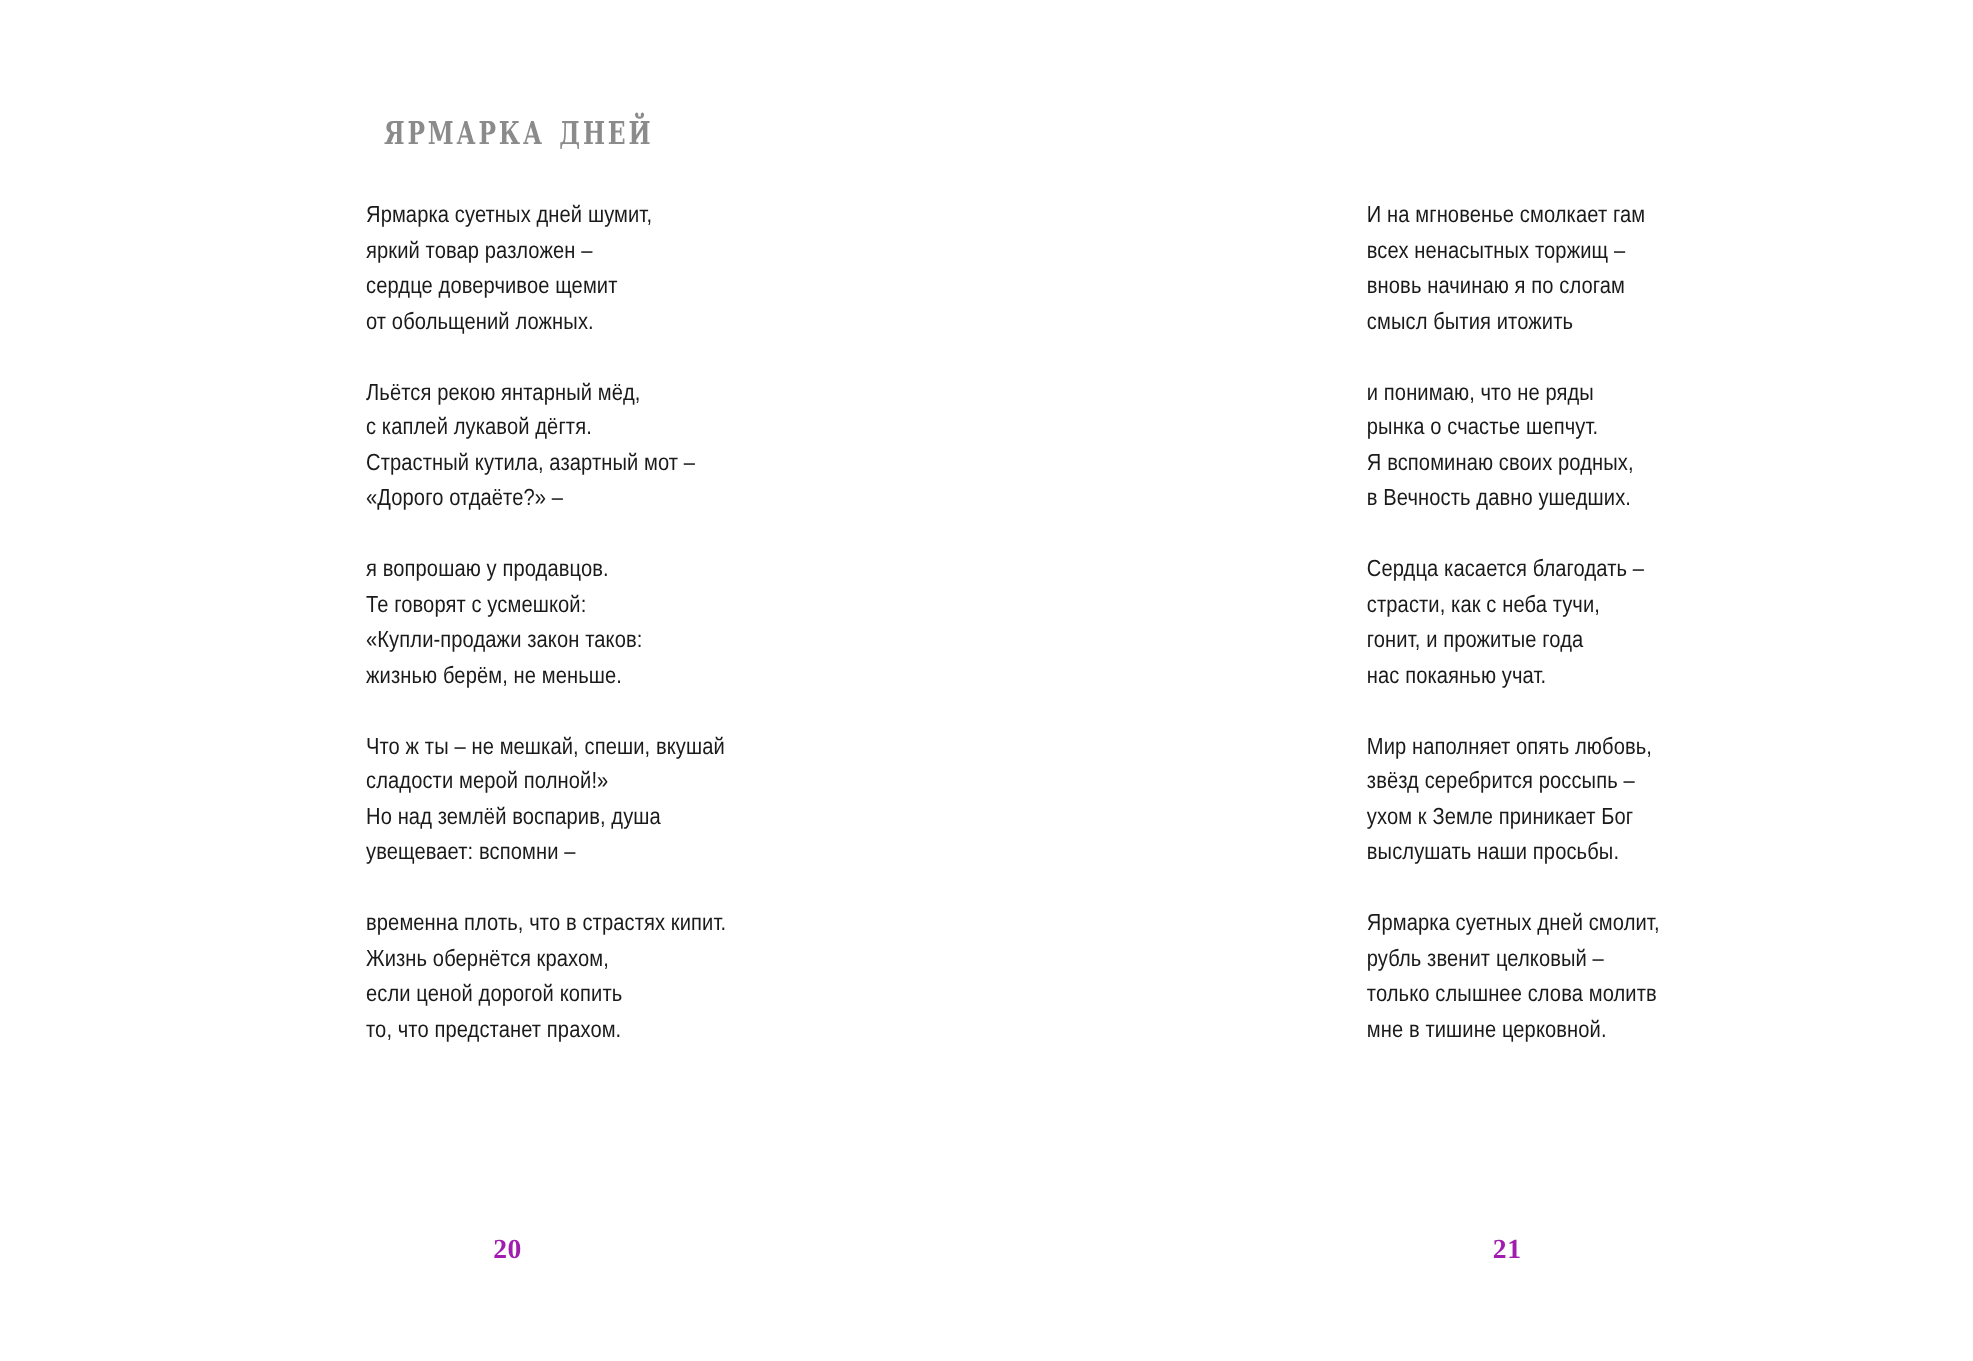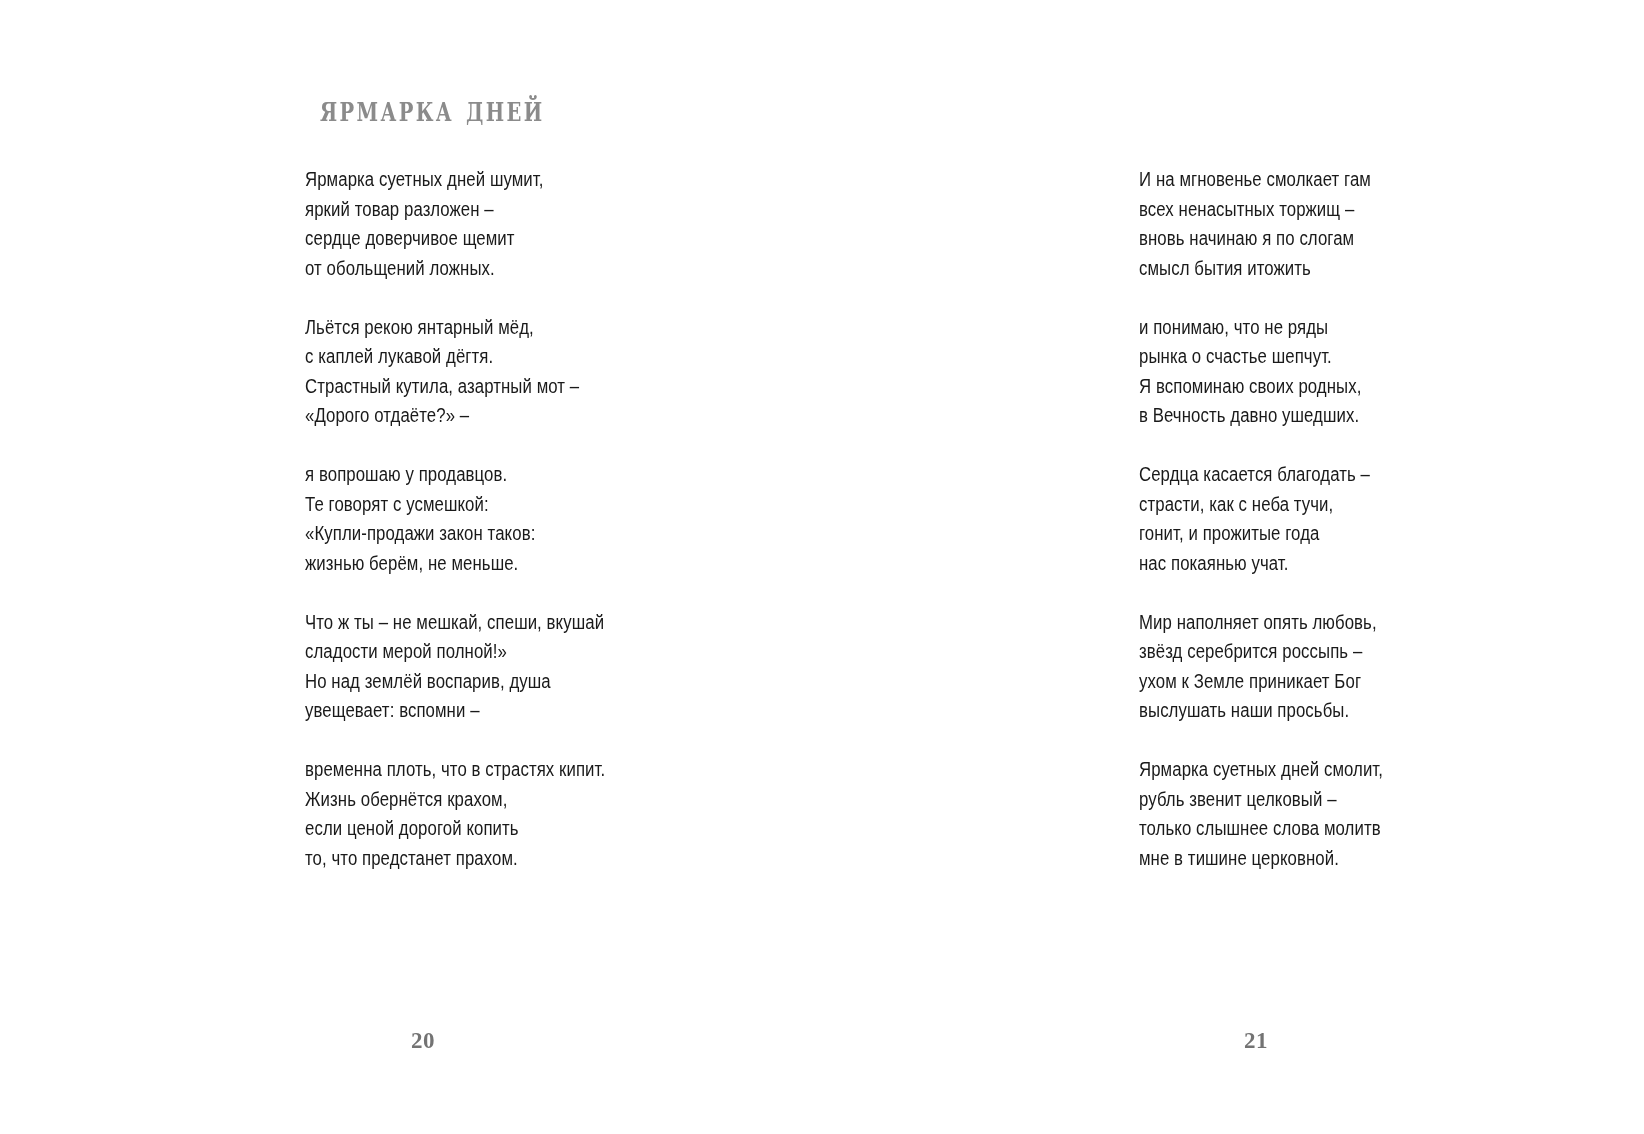--- a/index.html
+++ b/index.html
@@ -62,21 +62,21 @@
     .stanza { margin: 0 0 29.5px 0; }
     .stanza:last-child { margin-bottom: 0; }
     .line { display: block; height: 29.5px; }
 
     .page-number {
       position: absolute;
       top: 1028px;
       font-family: "Liberation Serif", serif;
       font-weight: bold;
       font-size: 23px;
-      color: #737373;
+      color: #a21caf;
       letter-spacing: 0.5px;
     }
     .page-left .page-number { left: 411px; }
     .page-right .page-number { left: 390px; }
   </style>
 </head>
 <body>
 
 <div class="spread">
 

